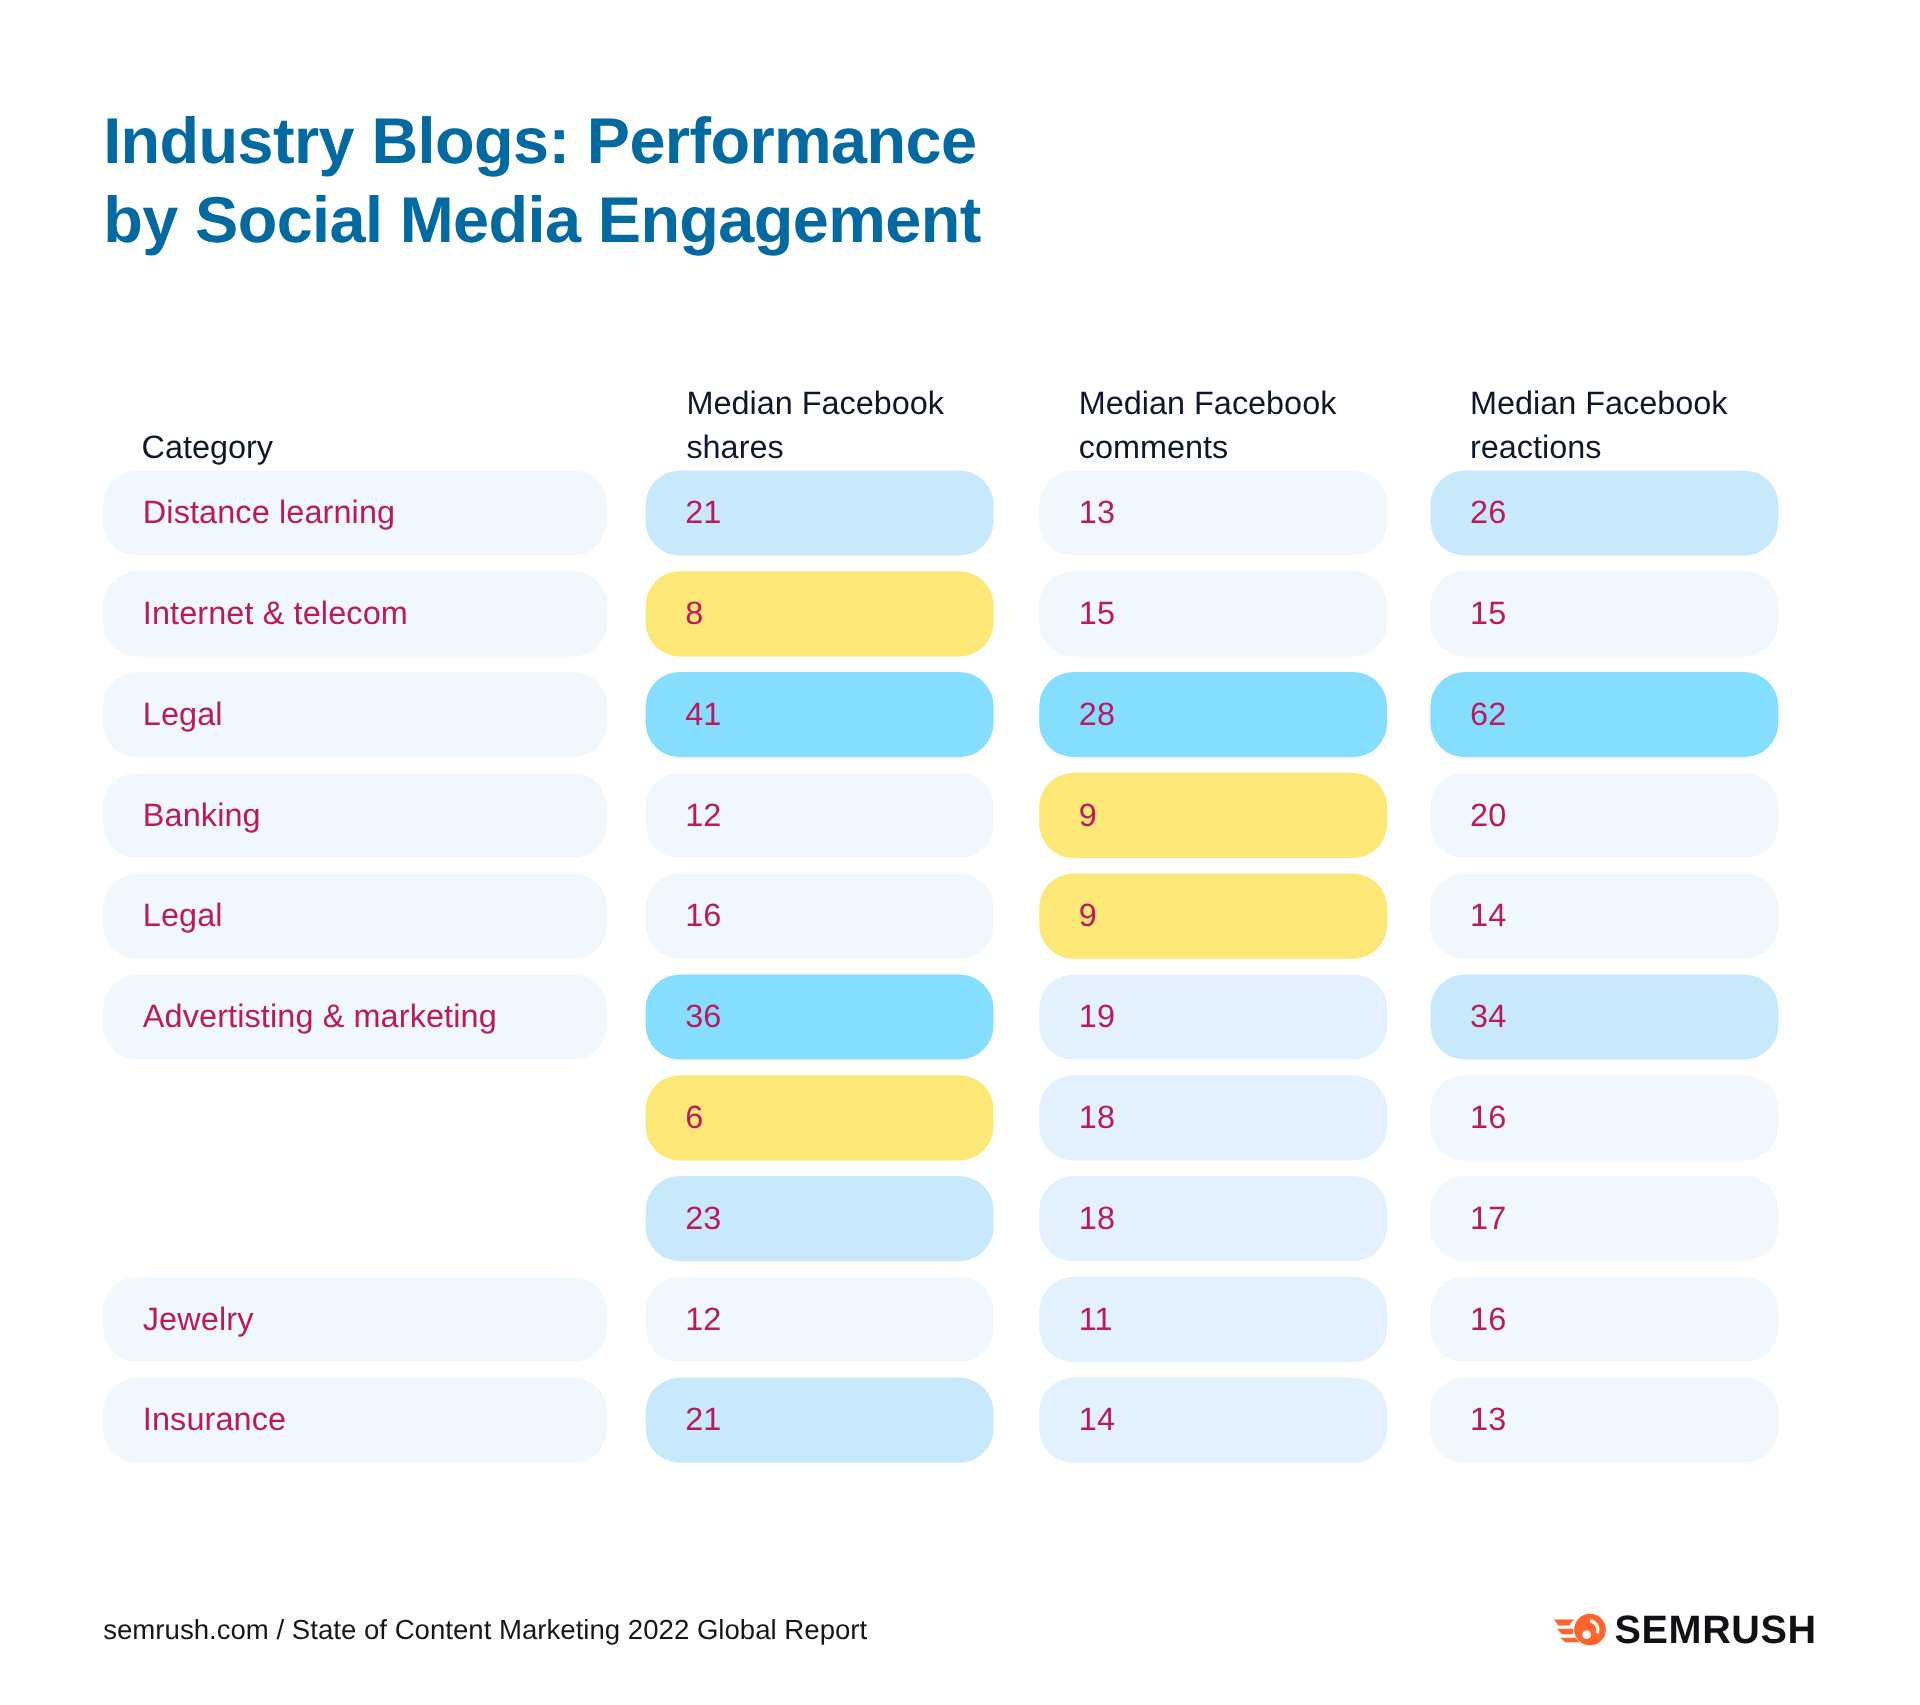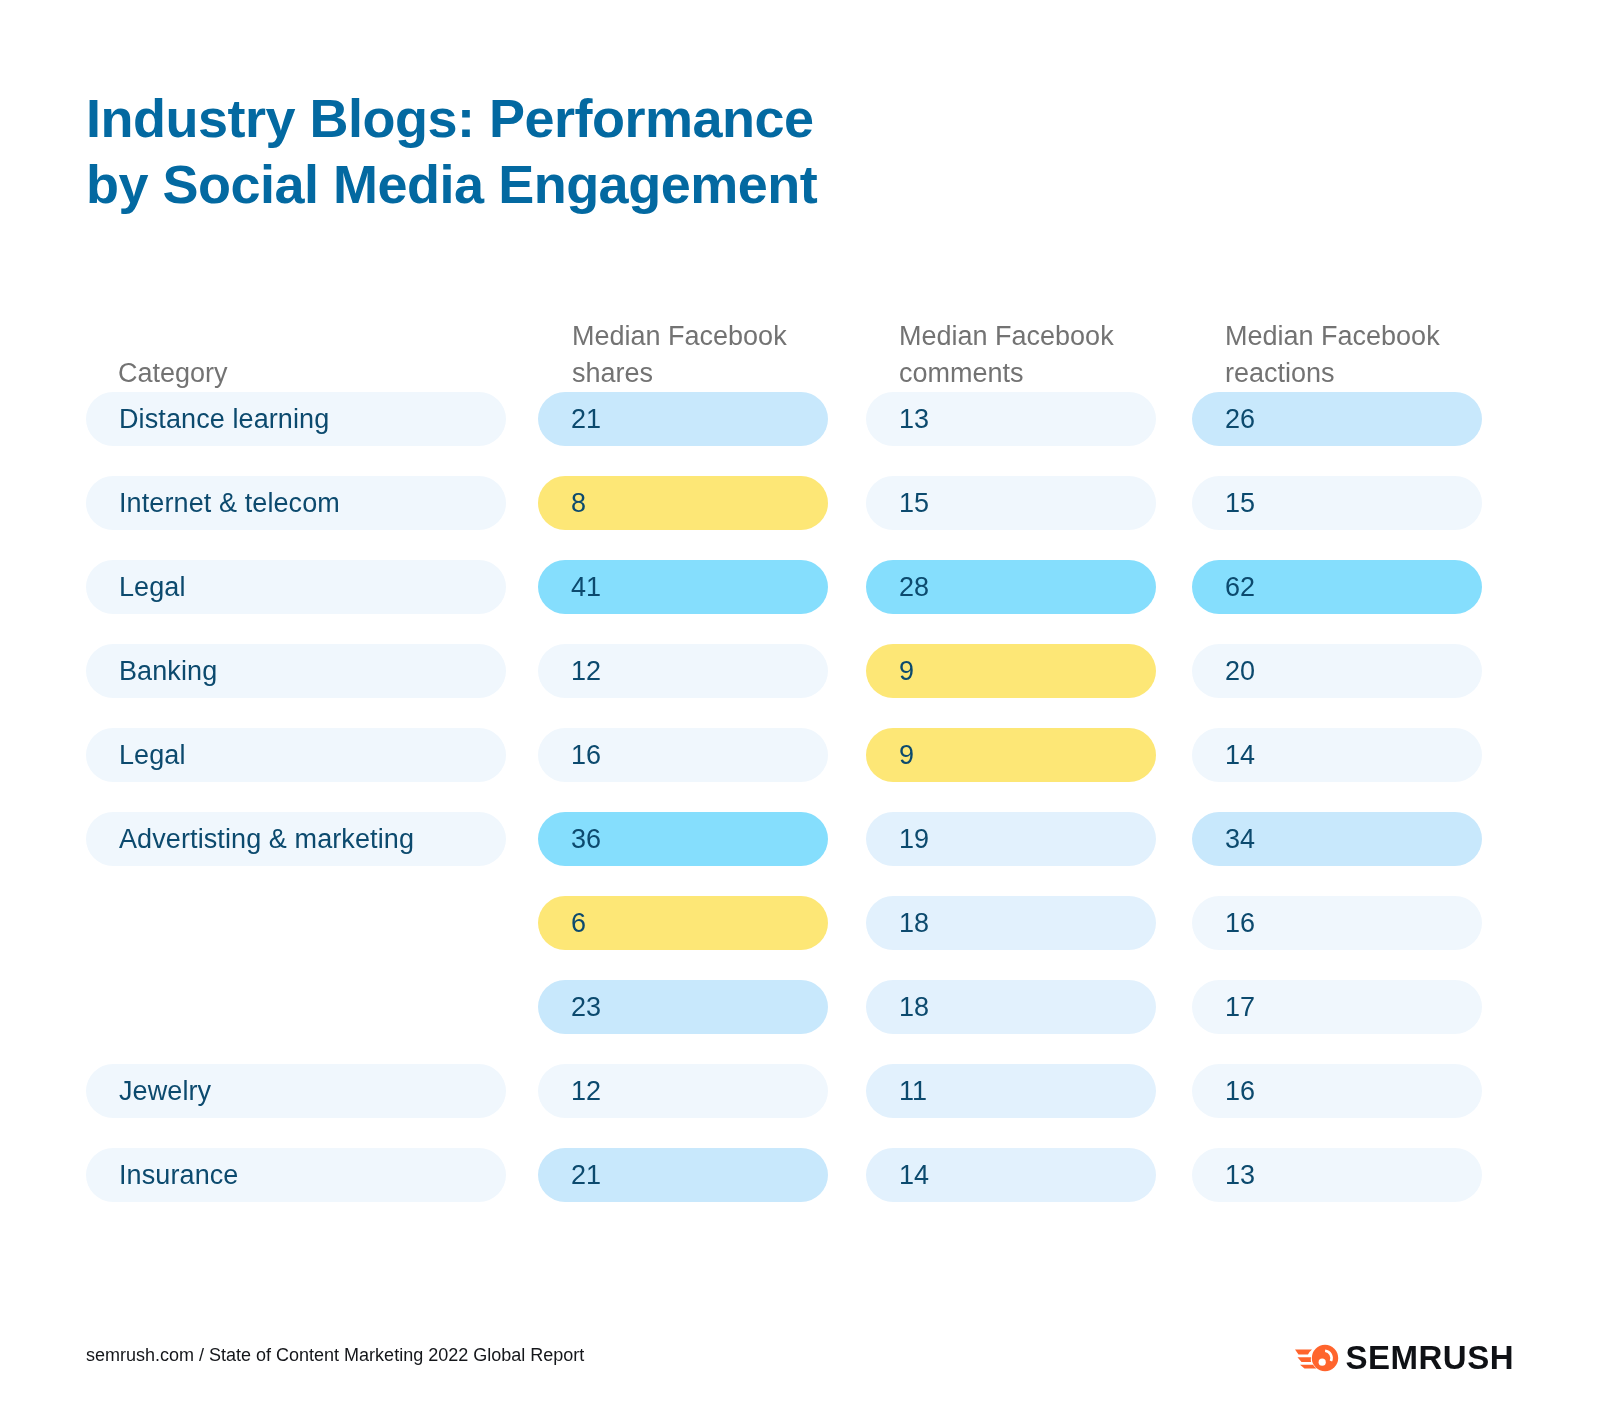--- a/index.html
+++ b/index.html
@@ -41,44 +41,44 @@
   .header-row {
     position: relative;
     height: 96px;
   }
 
   .col-head {
     position: absolute;
     bottom: 0;
     font-size: 27px;
     line-height: 1.38;
-    color: #737373;
+    color: #0f172a;
     white-space: pre-line;
   }
 
   .c0 { left: 32px;   width: 320px; }
   .c1 { left: 486px;  width: 290px; }
   .c2 { left: 813px;  width: 290px; }
   .c3 { left: 1139px; width: 300px; }
 
   .data-row {
     position: relative;
     height: 84px;
   }
 
   .pill {
     position: absolute;
     top: 0;
-    height: 54px;
+    height: 71px;
     border-radius: 28.5px;
     display: flex;
     align-items: center;
     padding-left: 33px;
     font-size: 27px;
-    color: #0c4a6e;
+    color: #be185d;
     letter-spacing: 0.1px;
   }
 
   .pill.cat   { left: 0px;    width: 420px; }
   .pill.v0    { left: 452px;  width: 290px; }
   .pill.v1    { left: 780px;  width: 290px; }
   .pill.v2    { left: 1106px; width: 290px; }
 
   
   .lvl-pale   { background: #f0f7fd; }
@@ -93,21 +93,21 @@
     left: 86px;
     bottom: 42px;
     right: 86px;
     height: 40px;
   }
 
   #footer-source {
     position: absolute;
     left: 0;
     top: 6px;
-    font-size: 18px;
+    font-size: 23px;
     color: #14161a;
   }
 
   #logo {
     position: absolute;
     right: 0;
     top: 0;
     display: flex;
     align-items: center;
     gap: 4px;

